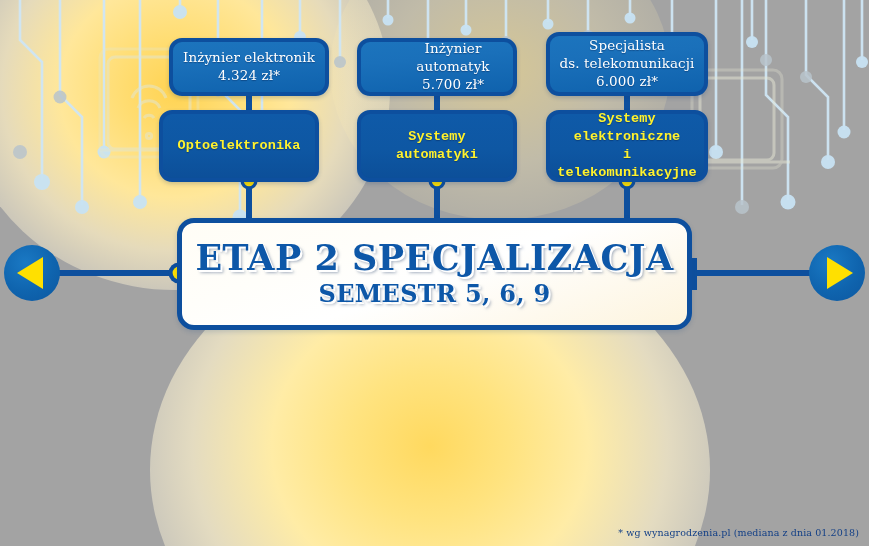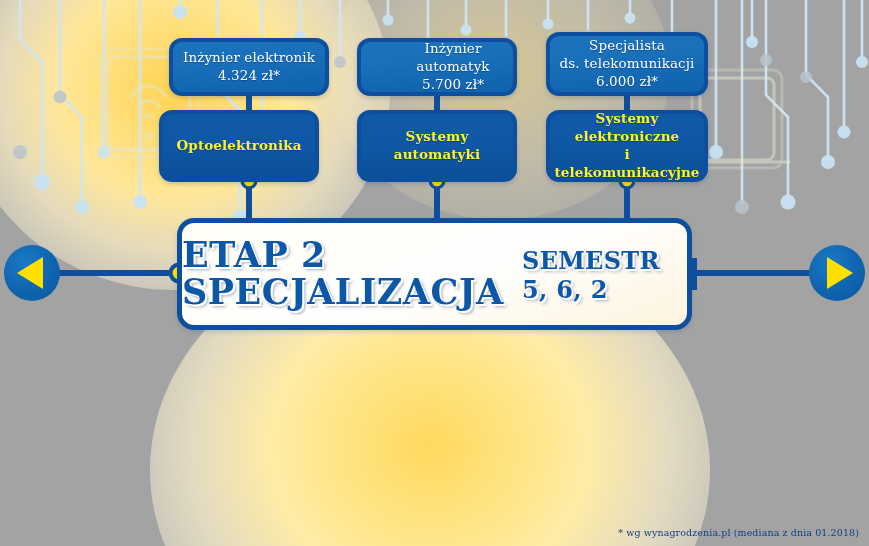--- a/index.html
+++ b/index.html
@@ -63,20 +63,21 @@
     text-align: center;
     box-shadow: 0 2px 4px rgba(20,60,120,0.22);
   }
   .card-top {
     background: linear-gradient(175deg, #1c74bd 0%, #1a70ba 35%, #0f62ad 100%);
     color: #ffffff;
   }
   .card-bot {
     background: linear-gradient(180deg, #0f5aa8 0%, #0e57a3 55%, #0c4f99 100%);
     color: #fff22d;
+    font-family: Liberation Mono, monospace;
   }
   .card-label {
     font-size: 13.5px;
     line-height: 1.32;
     letter-spacing: 0.1px;
     text-shadow: 0 1px 1px rgba(0,20,60,0.35);
     padding: 0 6px;
     white-space: pre-line;
   }
   .card-bot .card-label { font-weight: bold; }
@@ -84,21 +85,21 @@
   
   #banner {
     position: absolute;
     left: 177px; top: 218px;
     width: 515px; height: 112px;
     border: 5px solid #0d4f9e;
     border-radius: 17px;
     background: linear-gradient(160deg, #fffdf6 0%, #fffefa 30%, #ffffff 52%, #fdf4de 100%);
     box-shadow: 0 2px 5px rgba(30,70,130,0.18);
     display: flex;
-    flex-direction: row;
+    flex-direction: column;
     align-items: center;
     justify-content: center;
   }
   #banner-title {
     font-size: 35px;
     font-weight: bold;
     color: #0d57a8;
     letter-spacing: 0.5px;
     text-shadow: 2px 2px 0 #ffffff, 3px 3px 3px rgba(90,110,140,0.55);
     line-height: 1.05;
@@ -279,21 +280,21 @@
 6.000 zł*</span>
   </div>
   <div class="card card-bot" style="left:546px; top:110px; width:162px; height:72px;">
     <span class="card-label">Systemy
 elektroniczne
 i telekomunikacyjne</span>
   </div>
 
   <div id="banner">
     <div id="banner-title">ETAP 2 SPECJALIZACJA</div>
-    <div id="banner-sub">SEMESTR 5, 6, 2</div>
+    <div id="banner-sub">SEMESTR 5, 6, 9</div>
   </div>
 
   <div id="nav-prev" class="nav-arrow">
     <span class="tri tri-left"></span>
   </div>
   <div id="nav-next" class="nav-arrow">
     <span class="tri tri-right"></span>
   </div>
 
   <div id="footnote">* wg wynagrodzenia.pl (mediana z dnia 01.2018)</div>

